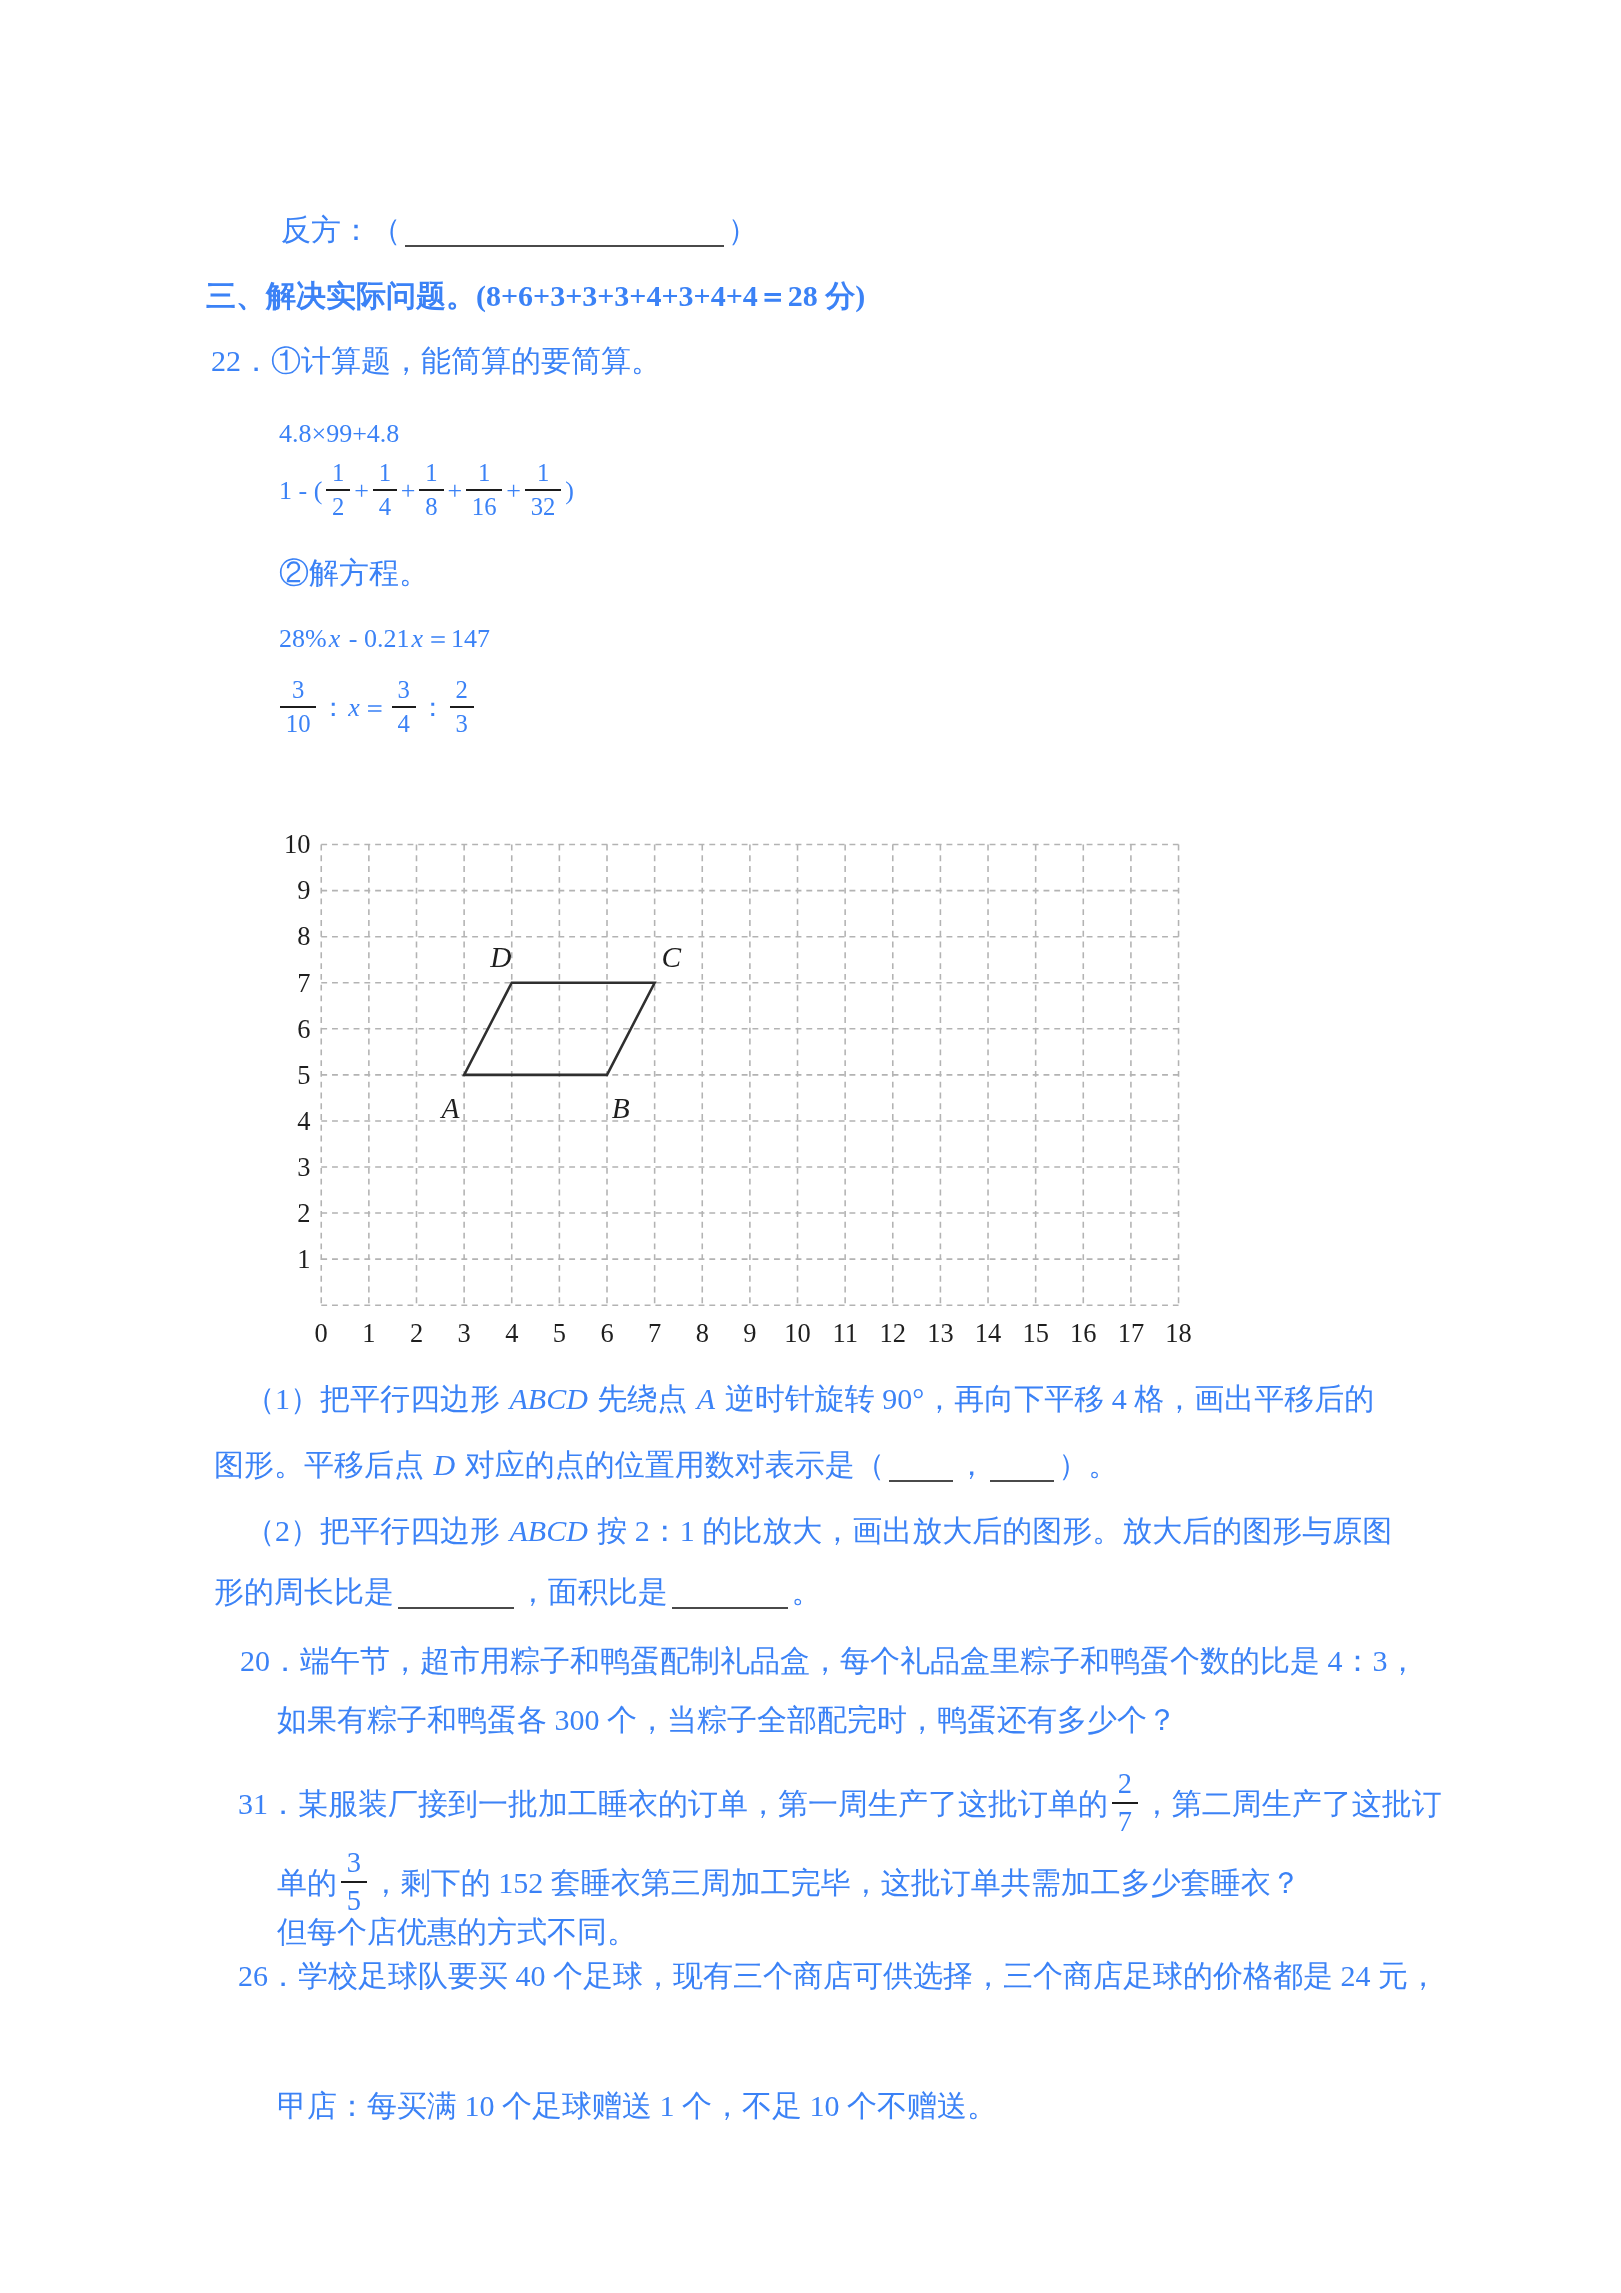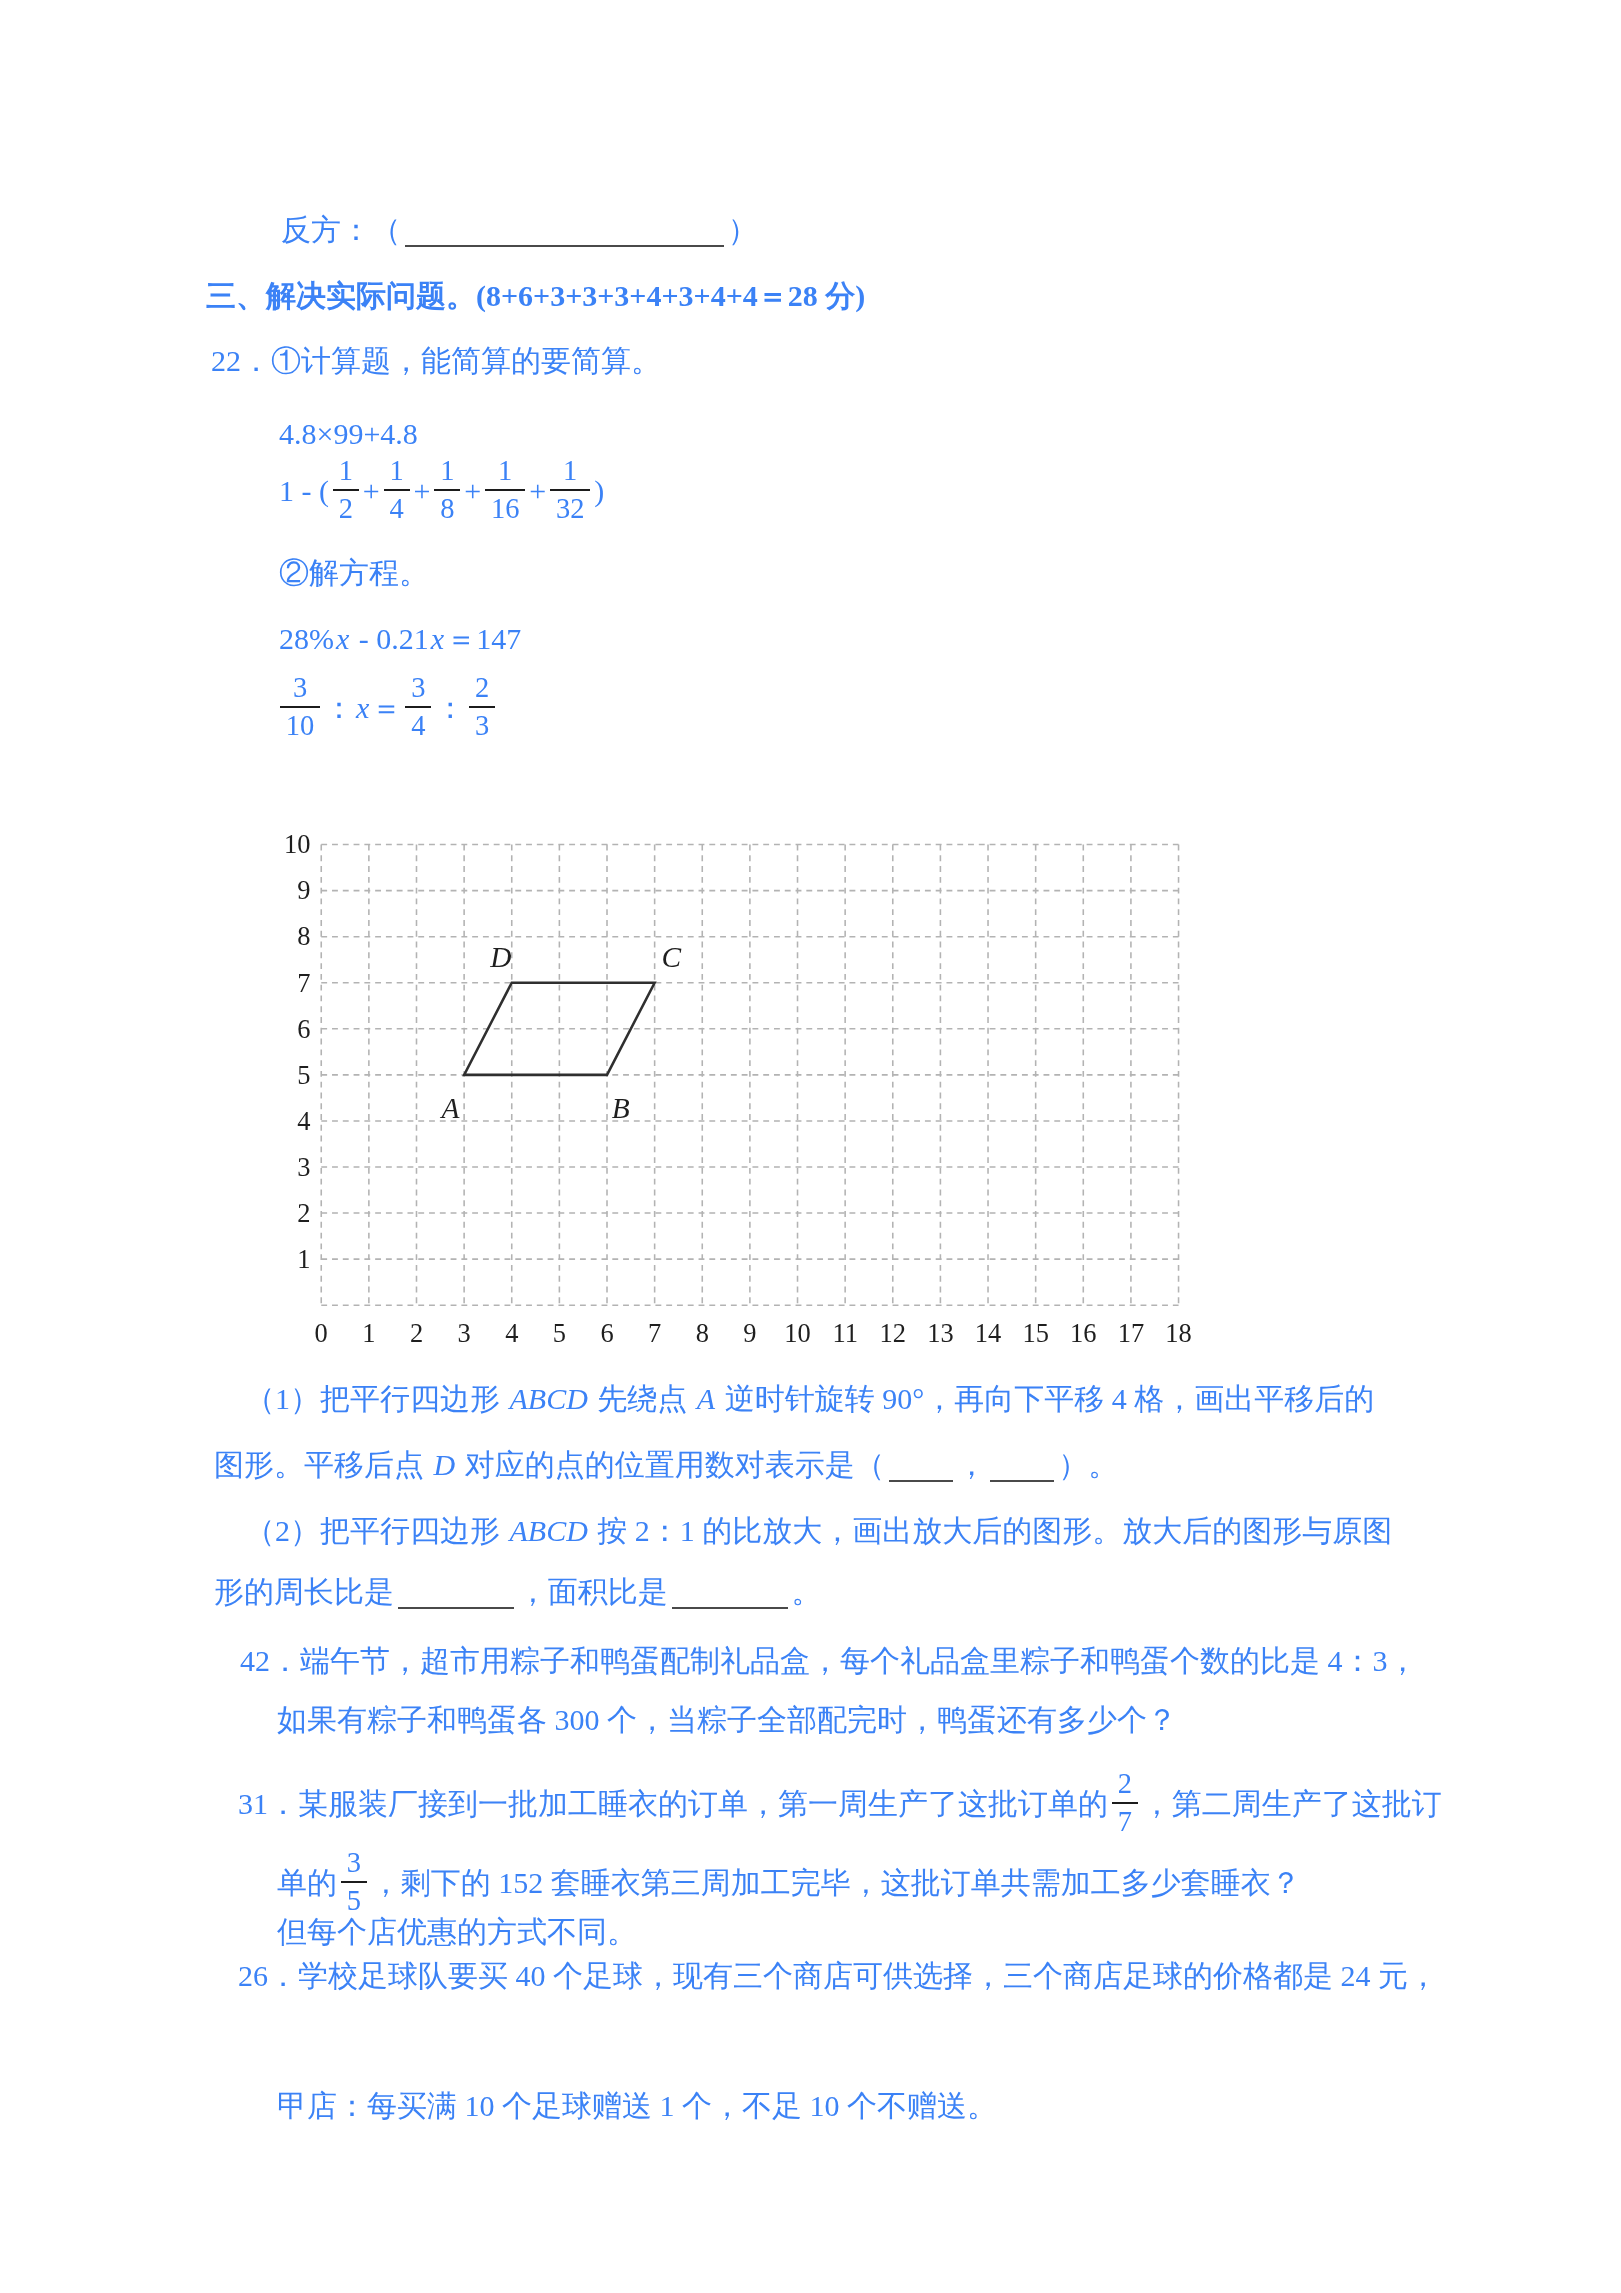--- a/index.html
+++ b/index.html
@@ -7,21 +7,21 @@
     position:relative;width:1621px;height:2294px;background:#ffffff;
     font-family:"Liberation Serif","DejaVu Serif",serif;
     color:#3b82f6;overflow:hidden;
   }
   .line{
     position:absolute;display:flex;align-items:center;
     font-size:30px;line-height:43px;white-space:pre;
   }
   .line span{white-space:pre;}
   .bold{font-weight:bold;}
-  .eq{font-size:30px;}
+  .eq{font-size:26px;}
   .it{font-style:italic;padding:0 2px;}
   .frac{
     display:inline-flex;flex-direction:column;align-items:center;
     vertical-align:middle;line-height:1.05;margin:0 3.9px;font-size:0.95em;
   }
   .frac .fn{padding:0 5.9px 2.9px 5.9px;}
   .frac .fd{border-top:2px solid #1c1c1c;padding:2.9px 5.9px 0 5.9px;}
   .blank{
     display:inline-block;border-bottom:2px solid #4a4a4a;height:1.1em;
     margin:0 3.9px;vertical-align:baseline;
@@ -120,21 +120,21 @@
         <text x="271.4" y="152" text-anchor="middle" font-size="30" font-style="italic">D</text>
       </svg>
   </div>
 
   <div class="line" style="left:245px;top:1377px;"><span>（1）把平行四边形 </span><span class="it">ABCD</span><span> 先绕点 </span><span class="it">A</span><span> 逆时针旋转 90°，再向下平移 4 格，画出平移后的</span></div>
   <div class="line" style="left:214px;top:1443px;"><span>图形。平移后点 </span><span class="it">D</span><span> 对应的点的位置用数对表示是（</span><span class="blank" style="width: 64px;"></span><span>，</span><span class="blank" style="width: 64px;"></span><span>）。</span></div>
 
   <div class="line" style="left:245px;top:1509px;"><span>（2）把平行四边形 </span><span class="it">ABCD</span><span> 按 2：1 的比放大，画出放大后的图形。放大后的图形与原图</span></div>
   <div class="line" style="left:214px;top:1570px;"><span>形的周长比是</span><span class="blank" style="width: 116px;"></span><span>，面积比是</span><span class="blank" style="width: 116px;"></span><span>。</span></div>
 
-  <div class="line" style="left:240px;top:1639px;"><span>42．端午节，超市用粽子和鸭蛋配制礼品盒，每个礼品盒里粽子和鸭蛋个数的比是 4：3，</span></div>
+  <div class="line" style="left:240px;top:1639px;"><span>20．端午节，超市用粽子和鸭蛋配制礼品盒，每个礼品盒里粽子和鸭蛋个数的比是 4：3，</span></div>
   <div class="line" style="left:277px;top:1698px;"><span>如果有粽子和鸭蛋各 300 个，当粽子全部配完时，鸭蛋还有多少个？</span></div>
 
   <div class="line" style="left:238px;top:1764px;height:78px;"><span>31．某服装厂接到一批加工睡衣的订单，第一周生产了这批订单的</span><span class="frac"><span class="fn">2</span><span class="fd">7</span></span><span>，第二周生产了这批订</span></div>
   <div class="line" style="left:277px;top:1843px;height:78px;"><span>单的</span><span class="frac"><span class="fn">3</span><span class="fd">5</span></span><span>，剩下的 152 套睡衣第三周加工完毕，这批订单共需加工多少套睡衣？</span></div>
 
   <div class="line" style="left:238px;top:1954px;"><span>26．学校足球队要买 40 个足球，现有三个商店可供选择，三个商店足球的价格都是 24 元，</span></div>
   <div class="line" style="left:277px;top:1910px;"><span>但每个店优惠的方式不同。</span></div>
   <div class="line" style="left:277px;top:2084px;"><span>甲店：每买满 10 个足球赠送 1 个，不足 10 个不赠送。</span></div>
 
 </div>

